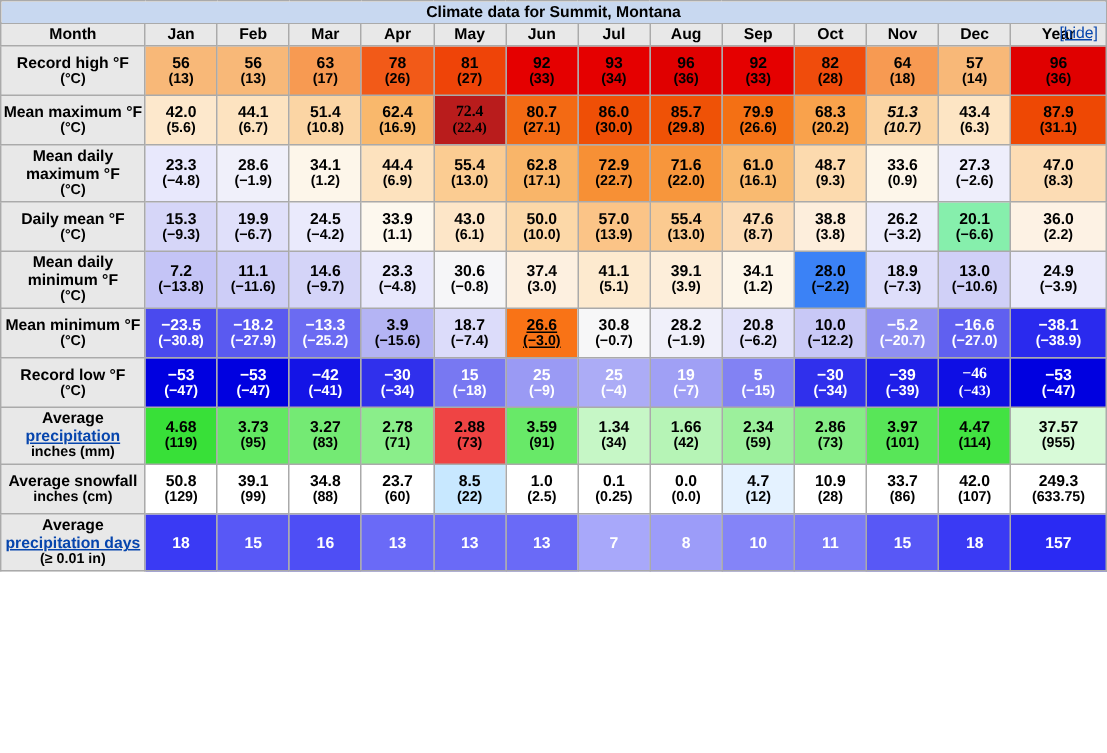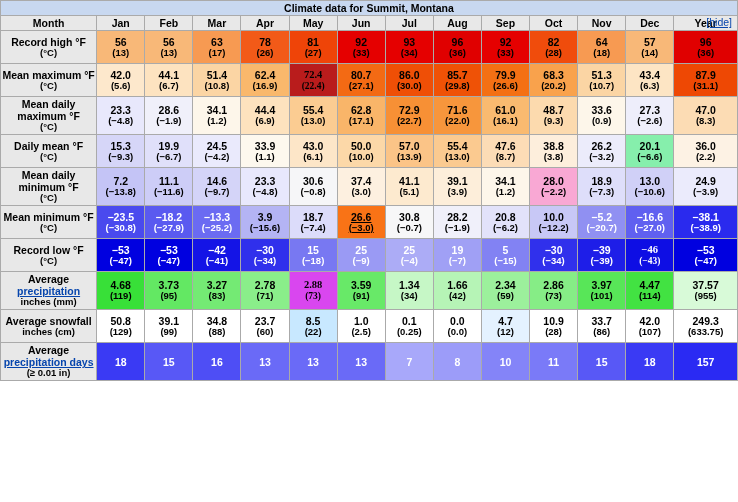--- a/index.html
+++ b/index.html
@@ -116,21 +116,21 @@
           <td class="cell" style="background: rgb(253, 232, 204);"><span>42.0</span><span class="sub">(5.6)</span></td>
           <td class="cell" style="background: rgb(253, 227, 192);"><span>44.1</span><span class="sub">(6.7)</span></td>
           <td class="cell" style="background: rgb(251, 213, 164);"><span>51.4</span><span class="sub">(10.8)</span></td>
           <td class="cell" style="background: rgb(249, 184, 108);"><span>62.4</span><span class="sub">(16.9)</span></td>
           <td class="cell" style="background: #b91c1c; font-family: Liberation Serif, serif;"><span>72.4</span><span class="sub">(22.4)</span></td>
           <td class="cell" style="background: rgb(243, 106, 20);"><span>80.7</span><span class="sub">(27.1)</span></td>
           <td class="cell" style="background: rgb(239, 79, 6);"><span>86.0</span><span class="sub">(30.0)</span></td>
           <td class="cell" style="background: rgb(239, 82, 6);"><span>85.7</span><span class="sub">(29.8)</span></td>
           <td class="cell" style="background: rgb(244, 112, 20);"><span>79.9</span><span class="sub">(26.6)</span></td>
           <td class="cell" style="background: rgb(249, 162, 76);"><span>68.3</span><span class="sub">(20.2)</span></td>
-          <td class="cell" style="background: rgb(251, 213, 164);"><span>51.3</span><span class="sub">(10.7)</span></td>
+          <td class="cell" style="background: rgb(251, 213, 164); font-style: italic;"><span>51.3</span><span class="sub">(10.7)</span></td>
           <td class="cell" style="background: rgb(253, 229, 196);"><span>43.4</span><span class="sub">(6.3)</span></td>
           <td class="cell" style="background: rgb(238, 72, 4);"><span>87.9</span><span class="sub">(31.1)</span></td>
         </tr>
         <tr>
           <td class="rowlabel"><span>Mean daily maximum °F</span><span class="sub">(°C)</span></td>
           <td class="cell" style="background: rgb(232, 232, 252);"><span>23.3</span><span class="sub">(−4.8)</span></td>
           <td class="cell" style="background: rgb(240, 240, 250);"><span>28.6</span><span class="sub">(−1.9)</span></td>
           <td class="cell" style="background: rgb(253, 246, 234);"><span>34.1</span><span class="sub">(1.2)</span></td>
           <td class="cell" style="background: rgb(253, 226, 190);"><span>44.4</span><span class="sub">(6.9)</span></td>
           <td class="cell" style="background: rgb(251, 204, 146);"><span>55.4</span><span class="sub">(13.0)</span></td>
@@ -163,21 +163,21 @@
           <td class="rowlabel"><span>Mean daily minimum °F</span><span class="sub">(°C)</span></td>
           <td class="cell" style="background: rgb(196, 196, 246);"><span>7.2</span><span class="sub">(−13.8)</span></td>
           <td class="cell" style="background: rgb(205, 205, 247);"><span>11.1</span><span class="sub">(−11.6)</span></td>
           <td class="cell" style="background: rgb(212, 212, 248);"><span>14.6</span><span class="sub">(−9.7)</span></td>
           <td class="cell" style="background: rgb(232, 232, 252);"><span>23.3</span><span class="sub">(−4.8)</span></td>
           <td class="cell" style="background: rgb(246, 246, 248);"><span>30.6</span><span class="sub">(−0.8)</span></td>
           <td class="cell" style="background: rgb(253, 240, 224);"><span>37.4</span><span class="sub">(3.0)</span></td>
           <td class="cell" style="background: rgb(253, 234, 207);"><span>41.1</span><span class="sub">(5.1)</span></td>
           <td class="cell" style="background: rgb(253, 238, 218);"><span>39.1</span><span class="sub">(3.9)</span></td>
           <td class="cell" style="background: rgb(253, 246, 234);"><span>34.1</span><span class="sub">(1.2)</span></td>
-          <td class="cell" style="background: #f9a8d4; margin-top: 16px;"><span>28.0</span><span class="sub">(−2.2)</span></td>
+          <td class="cell" style="background: #3b82f6; margin-top: 16px;"><span>28.0</span><span class="sub">(−2.2)</span></td>
           <td class="cell" style="background: rgb(222, 222, 250);"><span>18.9</span><span class="sub">(−7.3)</span></td>
           <td class="cell" style="background: rgb(208, 208, 247);"><span>13.0</span><span class="sub">(−10.6)</span></td>
           <td class="cell" style="background: rgb(235, 235, 252);"><span>24.9</span><span class="sub">(−3.9)</span></td>
         </tr>
         <tr>
           <td class="rowlabel"><span>Mean minimum °F</span><span class="sub">(°C)</span></td>
           <td class="cell" style="background: rgb(74, 74, 238); color: rgb(255, 255, 255);"><span>−23.5</span><span class="sub">(−30.8)</span></td>
           <td class="cell" style="background: rgb(90, 90, 240); color: rgb(255, 255, 255);"><span>−18.2</span><span class="sub">(−27.9)</span></td>
           <td class="cell" style="background: rgb(107, 107, 242); color: rgb(255, 255, 255);"><span>−13.3</span><span class="sub">(−25.2)</span></td>
           <td class="cell" style="background: rgb(180, 180, 244);"><span>3.9</span><span class="sub">(−15.6)</span></td>
@@ -206,21 +206,21 @@
           <td class="cell" style="background: rgb(30, 30, 232); color: rgb(255, 255, 255);"><span>−39</span><span class="sub">(−39)</span></td>
           <td class="cell" style="background: rgb(14, 14, 228); color: rgb(255, 255, 255); font-family: Liberation Serif, serif;"><span>−46</span><span class="sub">(−43)</span></td>
           <td class="cell" style="background: rgb(0, 0, 224); color: rgb(255, 255, 255);"><span>−53</span><span class="sub">(−47)</span></td>
         </tr>
         <tr>
           <td class="rowlabel"><span>Average</span> <a class="lnk" href="#">precipitation</a><span class="sub">inches (mm)</span></td>
           <td class="cell" style="background: rgb(56, 224, 56);"><span>4.68</span><span class="sub">(119)</span></td>
           <td class="cell" style="background: rgb(99, 232, 99);"><span>3.73</span><span class="sub">(95)</span></td>
           <td class="cell" style="background: rgb(116, 234, 116);"><span>3.27</span><span class="sub">(83)</span></td>
           <td class="cell" style="background: rgb(138, 238, 138);"><span>2.78</span><span class="sub">(71)</span></td>
-          <td class="cell" style="background: #d946ef; font-family: Liberation Serif, serif;"><span>2.88</span><span class="sub">(73)</span></td>
+          <td class="cell" style="background: #ef4444;"><span>2.88</span><span class="sub">(73)</span></td>
           <td class="cell" style="background: rgb(104, 233, 104);"><span>3.59</span><span class="sub">(91)</span></td>
           <td class="cell" style="background: rgb(198, 247, 198);"><span>1.34</span><span class="sub">(34)</span></td>
           <td class="cell" style="background: rgb(182, 244, 182);"><span>1.66</span><span class="sub">(42)</span></td>
           <td class="cell" style="background: rgb(156, 240, 156);"><span>2.34</span><span class="sub">(59)</span></td>
           <td class="cell" style="background: rgb(134, 237, 134);"><span>2.86</span><span class="sub">(73)</span></td>
           <td class="cell" style="background: rgb(88, 230, 88);"><span>3.97</span><span class="sub">(101)</span></td>
           <td class="cell" style="background: rgb(66, 226, 66);"><span>4.47</span><span class="sub">(114)</span></td>
           <td class="cell" style="background: rgb(216, 250, 216);"><span>37.57</span><span class="sub">(955)</span></td>
         </tr>
         <tr>

